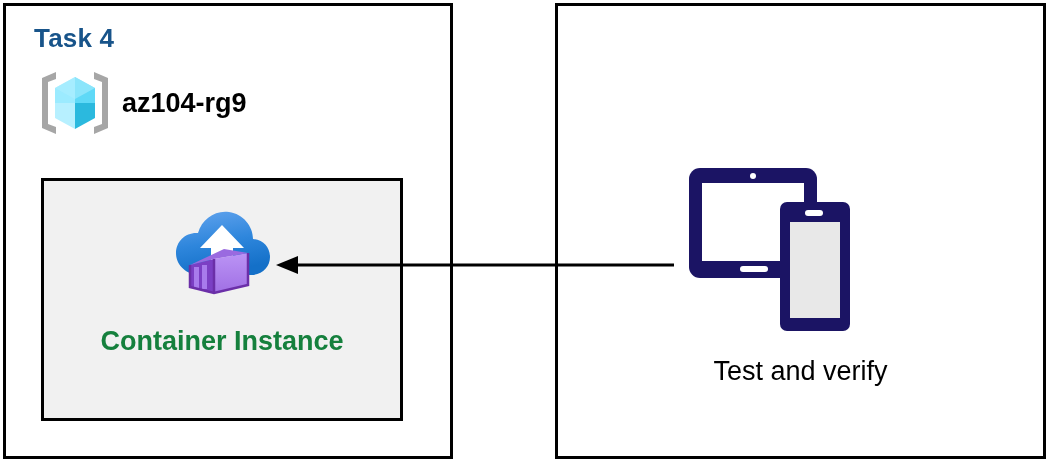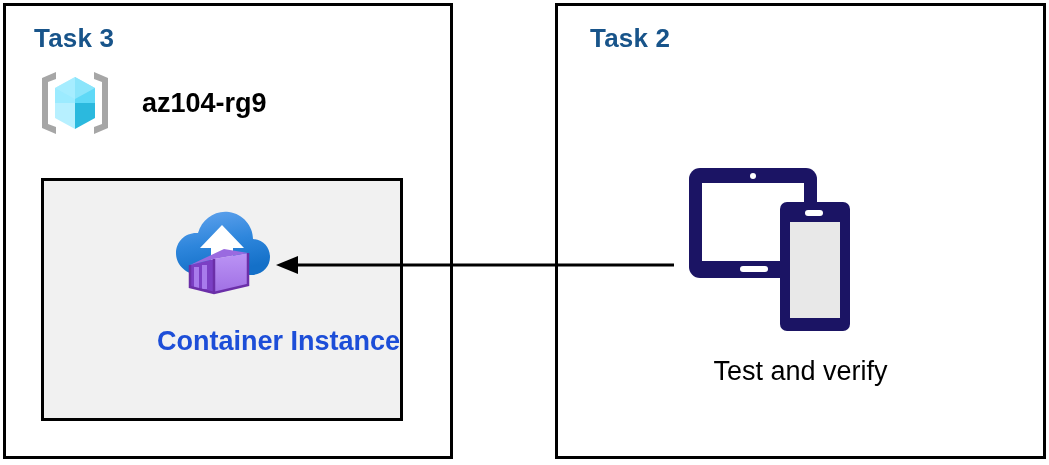--- a/index.html
+++ b/index.html
@@ -49,21 +49,21 @@
   #task1-heading { left: 28px; top: 17px; }
   #task2-heading { left: 32px; top: 17px; }
 
   
   #rg-row {
     position: absolute;
     left: 30px;
     top: 62px;
     display: flex;
     align-items: center;
-    gap: 28px;
+    gap: 8px;
   }
   #rg-icon { width: 78px; height: 70px; display: block; }
   #rg-label {
     color: #000000;
     font-size: 27px;
     font-weight: bold;
     white-space: nowrap;
   }
 
   
@@ -84,22 +84,22 @@
     transform: translateX(-50%);
     width: 104px;
     height: 96px;
     display: block;
   }
   #aci-label {
     position: absolute;
     left: 0;
     right: 0;
     top: 145px;
-    text-align: right;
-    color: #1d4ed8;
+    text-align: center;
+    color: #15803d;
     font-size: 27px;
     font-weight: bold;
     white-space: nowrap;
   }
 
   
   #devices-icon {
     position: absolute;
     left: 128px;
     top: 158px;
@@ -130,21 +130,21 @@
     pointer-events: none;
   }
 </style>
 </head>
 <body>
 
 <div id="stage">
 
   <div class="panel" id="panel-task1">
 
-    <div class="task-heading" id="task1-heading">Task 3</div>
+    <div class="task-heading" id="task1-heading">Task 4</div>
 
     <div id="rg-row">
       <span>
         <svg id="rg-icon" viewBox="0 0 78 70" xmlns="http://www.w3.org/2000/svg">
 
           <path d="M20 4 L6 10 L6 60 L20 66 L20 59 L12 56 L12 14 L20 11 Z" fill="#A6A6A6"></path>
 
           <path d="M58 4 L72 10 L72 60 L58 66 L58 59 L66 56 L66 14 L58 11 Z" fill="#A6A6A6"></path>
 
           <path d="M39 9 L19 20 L19 35 L39 35 Z" fill="#9CEBFF"></path>
@@ -193,21 +193,20 @@
           <path d="M20 62 L20 84 L44 90 L78 82 L78 50" stroke="#6B2FA8" stroke-width="2.5" fill="none"></path>
         </svg>
       </span>
       <div id="aci-label">Container Instance</div>
     </div>
 
   </div>
 
   <div class="panel" id="panel-task2">
 
-    <div class="task-heading" id="task2-heading">Task 2</div>
 
     <span>
       <svg id="devices-icon" viewBox="0 0 186 172" xmlns="http://www.w3.org/2000/svg">
 
         <rect x="3" y="4" width="128" height="110" rx="11" ry="11" fill="#1B1464"></rect>
 
         <rect x="16" y="19" width="102" height="78" fill="#FFFFFF"></rect>
 
         <circle cx="67" cy="12" r="3" fill="#FFFFFF"></circle>
 

